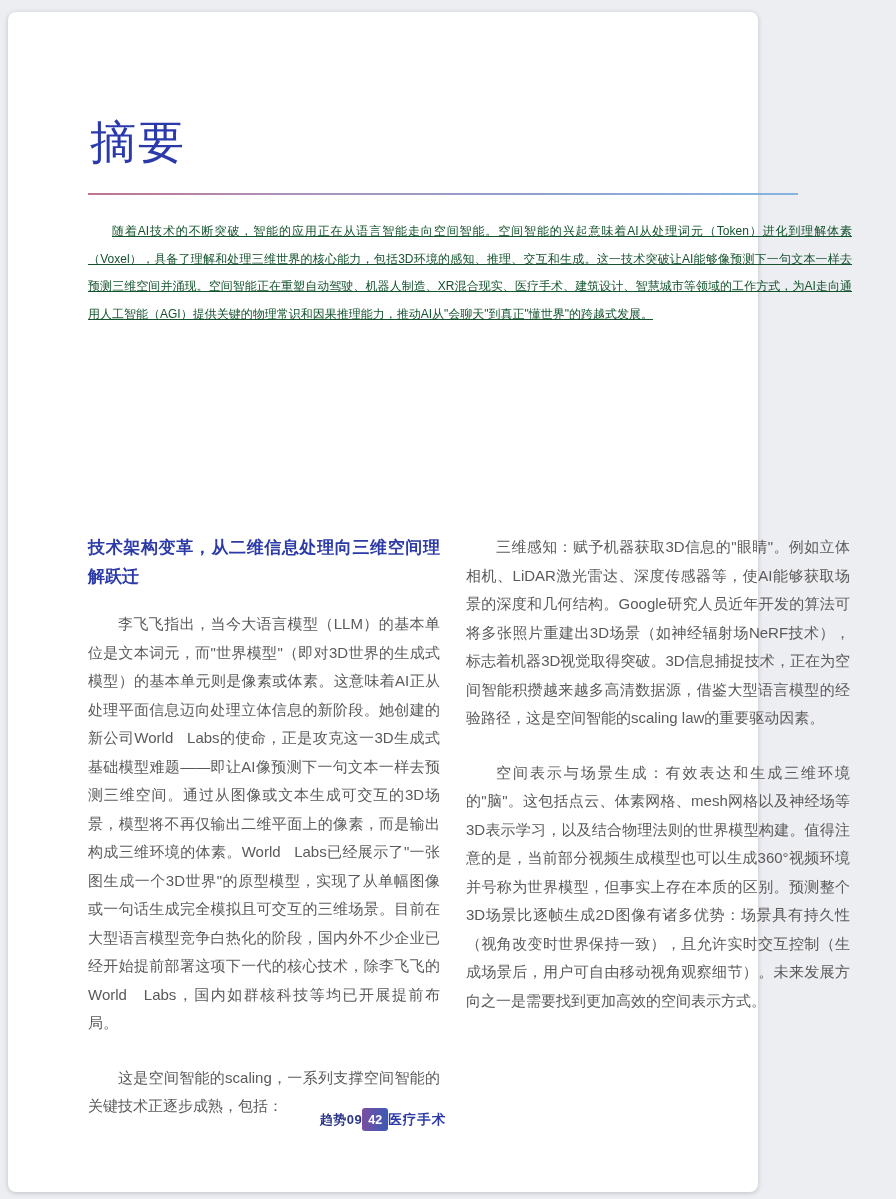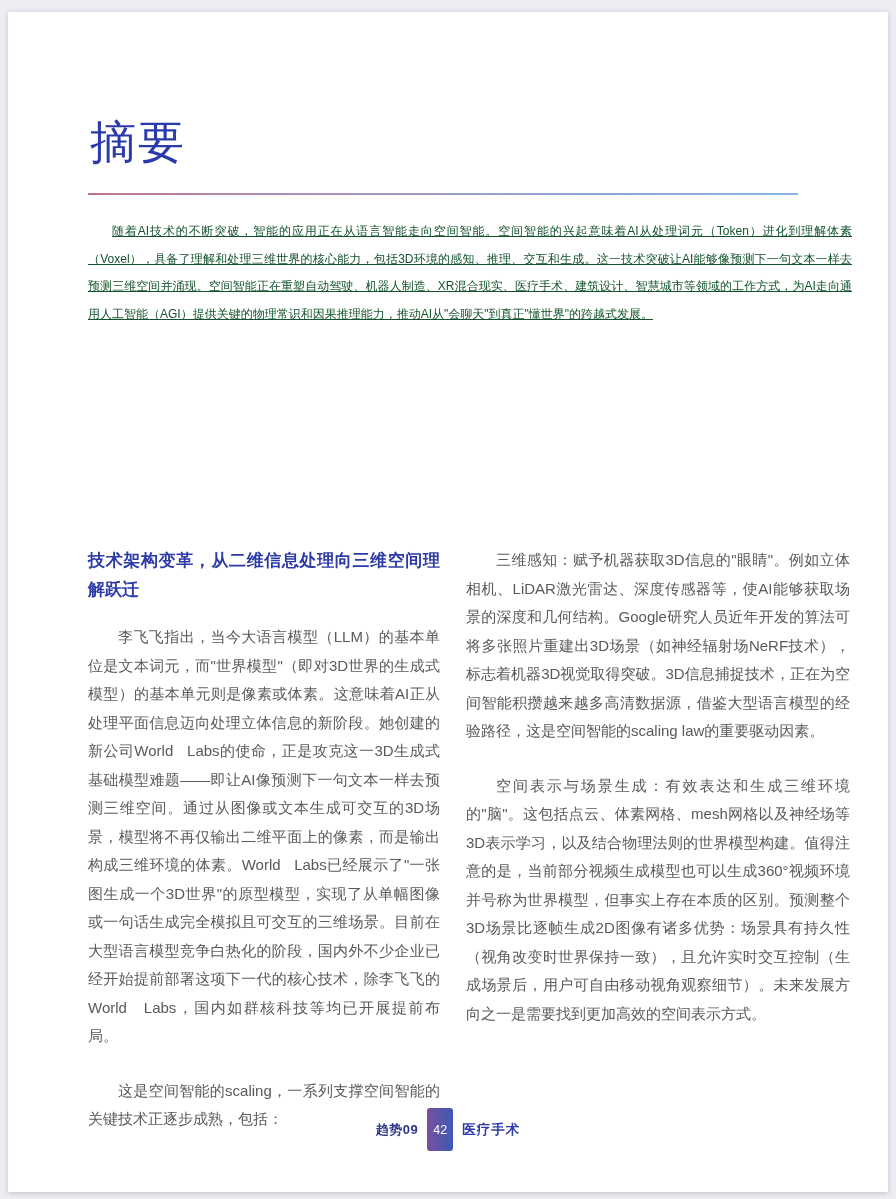--- a/index.html
+++ b/index.html
@@ -3,70 +3,71 @@
 <meta charset="utf-8">
 <style>
   html,body{margin:0;padding:0;}
   body{
     width:896px;height:1199px;
     background:#edeef2;
     font-family:"Liberation Sans","DejaVu Sans",sans-serif;
     position:relative;overflow:hidden;
   }
   .page{
-    position:absolute;left:8px;top:12px;width:880px;height:1180px;
+    position:absolute;left:8px;top:12px;width:750px;height:1180px;
     background:#ffffff;
     box-shadow:0 1px 5px rgba(70,74,90,.28);
+    border-radius:8px;
   }
   .page-title{
     position:absolute;left:82px;top:100px;margin:0;
     font-size:46px;font-weight:500;letter-spacing:2px;
     color:#2b3aab;
   }
   .title-divider{
     position:absolute;left:80px;top:181px;width:710px;height:2px;
     background:linear-gradient(90deg,#b55a7d 0%,#9d7fae 28%,#7e90c4 62%,#74aada 100%);
     opacity:.85;
   }
   .abstract{
     position:absolute;left:80px;top:206px;width:764px;margin:0;
     font-size:12px;line-height:27.5px;
     color:#14532d;
     text-align:justify;text-indent:2em;text-decoration:underline;
   }
   .columns{
-    position:absolute;left:80px;top:534px;width:762px;
+    position:absolute;left:80px;top:521px;width:762px;
     display:flex;gap:26px;
   }
   .col-left{width:352px;flex:0 0 352px;}
   .col-right{flex:1;}
   .section-heading{
     margin:0 0 19px 0;
     font-size:17px;line-height:29px;font-weight:bold;
     color:#2c3aa8;text-align:justify;
   }
   .body-par{
     margin:0;
     font-size:15px;line-height:28.5px;
     color:#5b5959;
     text-align:justify;text-indent:2em;
   }
   .body-par + .body-par{margin-top:26px;}
   .page-footer{
     position:absolute;left:0;top:1096px;width:100%;
-    display:flex;justify-content:center;align-items:center;gap:9px;
+    display:flex;justify-content:center;align-items:center;gap:0;
   }
   .footer-trend{
     font-size:13px;font-weight:600;color:#2c3589;letter-spacing:.5px;
   }
   .page-badge{
-    min-width:22px;height:19px;padding:12px 2px;
+    min-width:22px;height:19px;padding:2px 2px;
     border-radius:3px;
     background:linear-gradient(90deg,#7a4fa0,#3b5ab4);
-    color:#ffffff;font-size:12.5px;font-weight:normal;
+    color:#ffffff;font-size:12.5px;font-weight:bold;
     display:flex;align-items:center;justify-content:center;
   }
   .footer-topic{
     font-size:13.5px;font-weight:bold;color:#2b3aa8;letter-spacing:1px;
   }
 </style>
 </head>
 <body>
 
 <div class="page">

